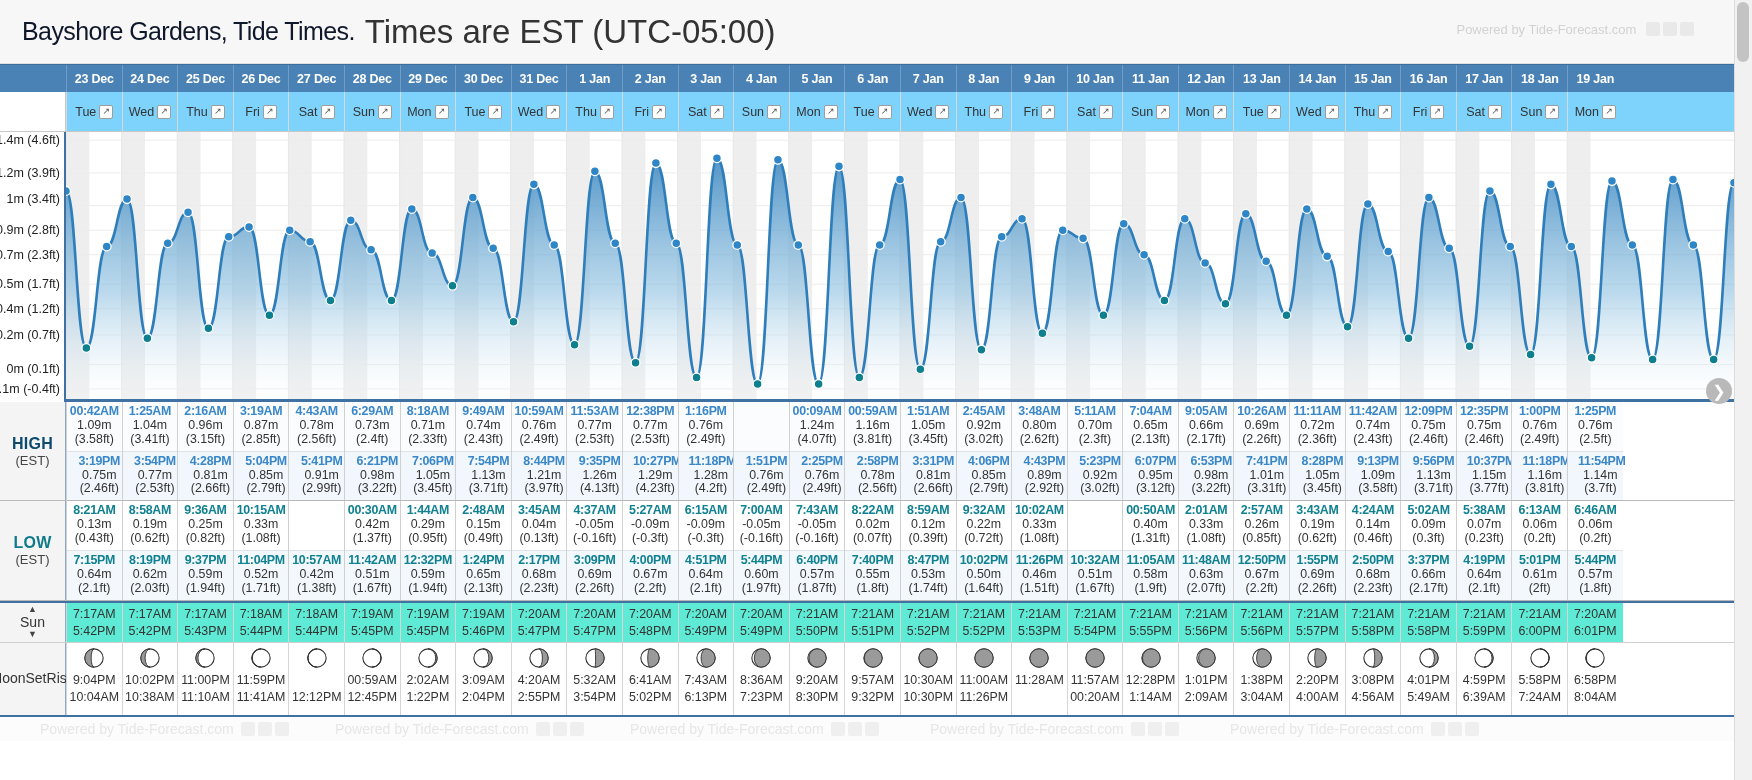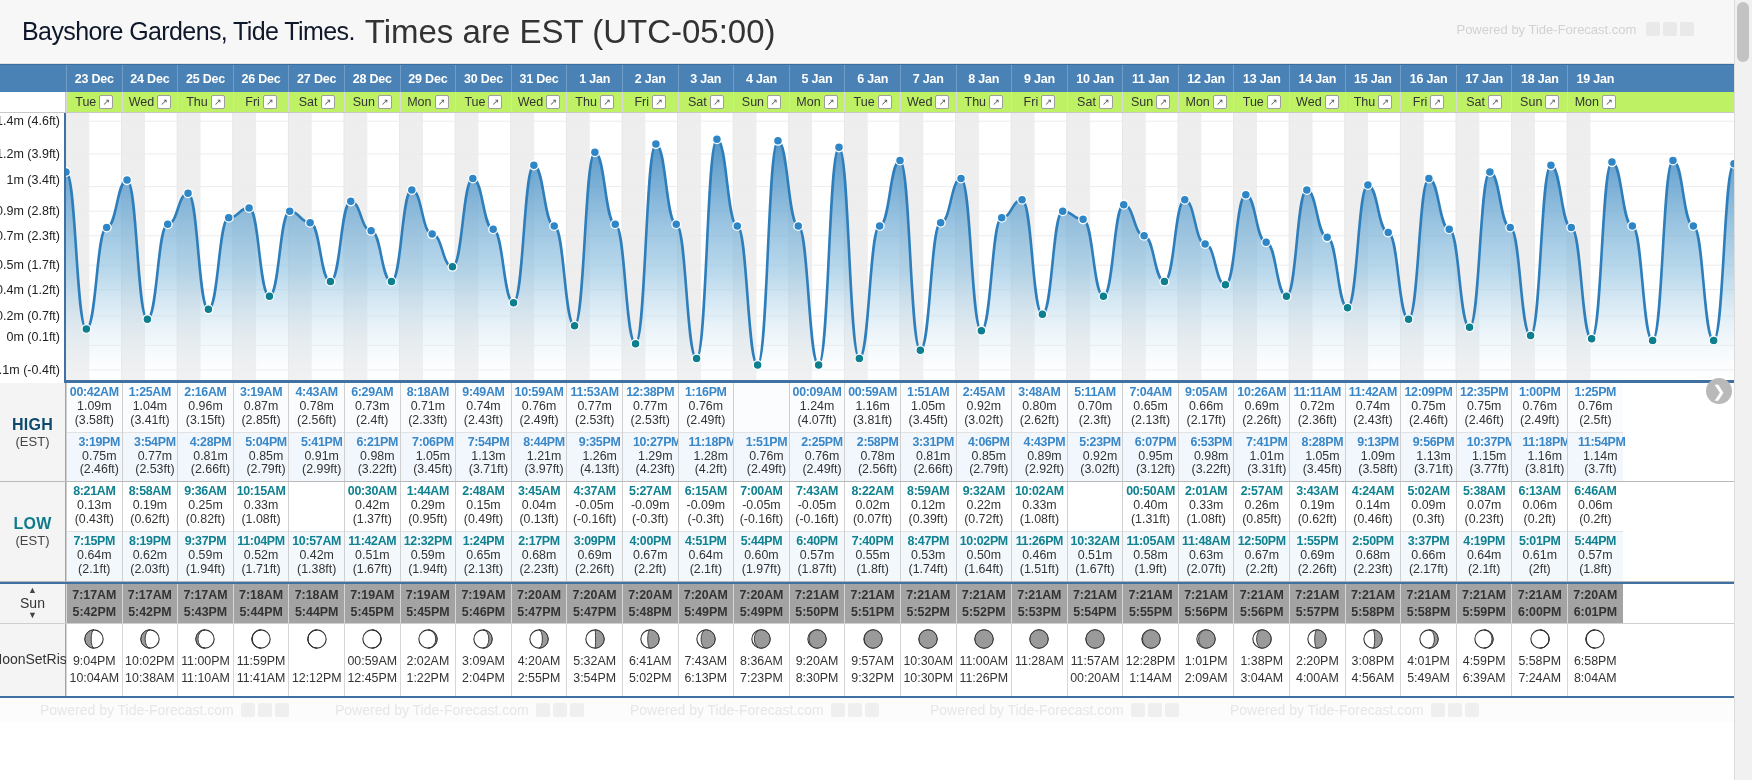--- a/index.html
+++ b/index.html
@@ -45,21 +45,21 @@
     display:flex; background:#4a82b5; height:28px; color:#fff;
     border-top:1px solid #3d6f9e;
   }
   .dh-corner{ width:66px; flex:0 0 66px; background:#4a82b5; }
   .dh-cell{
     flex:0 0 55.6px; width:55.6px;
     display:flex;align-items:center;justify-content:center;
     font-size:12.5px; font-weight:bold; letter-spacing:-0.2px;
     border-left:1px solid #6f9dc7;
   }
-  .dowhead{ display:flex; height:21px; background:#bef264; border-bottom:1px solid #c8c8c8;}
+  .dowhead{ display:flex; height:40px; background:#7dd3fc; border-bottom:1px solid #c8c8c8;}
   .dw-corner{ width:66px; flex:0 0 66px; background:#fff; border-right:1px solid #c8c8c8;}
   .dw-cell{
     flex:0 0 55.6px; width:55.6px;
     display:flex;align-items:center;justify-content:center; gap:3px;
     font-size:12.5px; color:#333;
     border-left:1px solid #d8d8d8;
   }
   .expand-ic{
     width:14px;height:14px;border:1px solid #9d9d9d;border-radius:2px;
     display:inline-flex;align-items:center;justify-content:center;
@@ -107,23 +107,23 @@
   .t-ft{ font-size:12.4px;color:#333; }
 
   
   .sunrow{ display:flex; height:42px; border-bottom:1px solid #cfcfcf;
            border-top:2px solid #3f72a3;}
   .sunrow .rowlabel{ background:#f4f4f4; }
   .sun-lab{ display:flex;flex-direction:column;align-items:center;line-height:1;}
   .tri{ font-size:9px;color:#444; }
   .sun-name{ font-size:14px;color:#333;margin:1px 0;}
   .scell{
-    flex:0 0 55.6px;width:55.6px;background:#a3a3a3;border-left:1px solid #d6d6d6;
+    flex:0 0 55.6px;width:55.6px;background:#5eead4;border-left:1px solid #d6d6d6;
     display:flex;flex-direction:column;align-items:center;justify-content:center;
-    gap:3px; font-size:12.4px;color:#333;font-weight:bold;
+    gap:3px; font-size:12.4px;color:#333;
   }
 
   
   .moonrow{ display:flex; height:74px; border-bottom:2px solid #3f72a3; }
   .moon-lab{
     width:66px;flex:0 0 66px;background:#f4f4f4;border-right:1px solid #8ea9c4;
     display:flex;flex-direction:row;align-items:center;justify-content:center;
     font-size:14px;color:#333;line-height:1.25;
   }
   .mcell{
@@ -317,21 +317,21 @@
   <div class="graphrow">
     <div class="axis" id="axis">
         <div class="axlab" style="top: 8.18182px;">1.4m (4.6ft)</div>
         <div class="axlab" style="top: 40.9091px;">1.2m (3.9ft)</div>
         <div class="axlab" style="top: 67px;">1m (3.4ft)</div>
         <div class="axlab" style="top: 98.1818px;">0.9m (2.8ft)</div>
         <div class="axlab" style="top: 122.727px;">0.7m (2.3ft)</div>
         <div class="axlab" style="top: 152.182px;">0.5m (1.7ft)</div>
         <div class="axlab" style="top: 176.727px;">0.4m (1.2ft)</div>
         <div class="axlab" style="top: 202.909px;">0.2m (0.7ft)</div>
-        <div class="axlab" style="top: 224px;">0m (0.1ft)</div>
+        <div class="axlab" style="top: 237px;">0m (0.1ft)</div>
         <div class="axlab" style="top: 256.909px;">-0.1m (-0.4ft)</div>
       </div>
     <div class="plot" id="plot">
         <svg width="1668" height="270">
           <defs>
             <linearGradient id="g" x1="0" y1="0" x2="0" y2="1">
               <stop offset="0%" stop-color="#4a8fc4" stop-opacity="0.95"></stop>
               <stop offset="55%" stop-color="#8dc0e0" stop-opacity="0.6"></stop>
               <stop offset="100%" stop-color="#ffffff" stop-opacity="0.15"></stop>
             </linearGradient>

